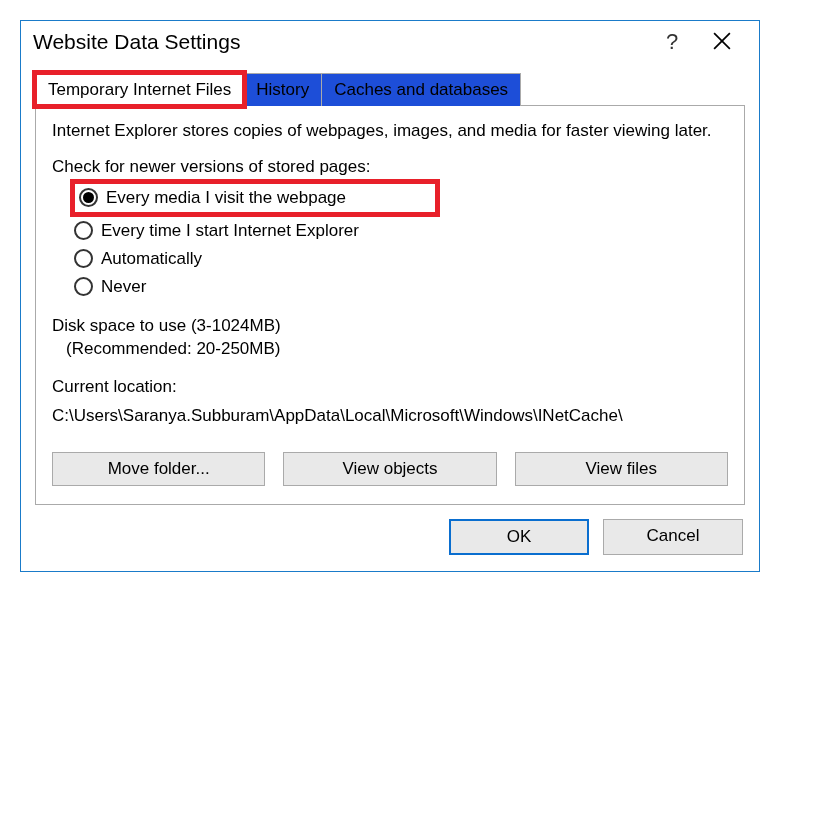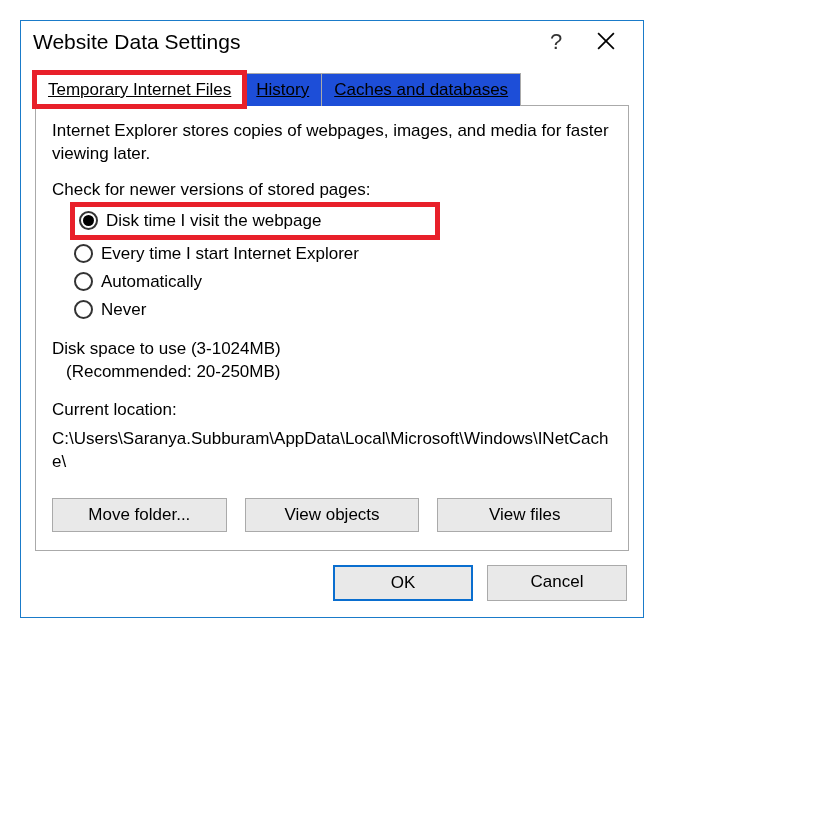--- a/index.html
+++ b/index.html
@@ -7,21 +7,21 @@
       font-family: "Segoe UI", Tahoma, sans-serif;
     }
     body {
       margin: 0;
       padding: 20px;
       background: #fff;
       font-size: 17px;
       color: #000;
     }
     .dialog {
-      width: 624px;
+      width: 740px;
       border: 1px solid #1a7bc9;
       background: #fff;
       position: relative;
     }
     .titlebar {
       display: flex;
       align-items: center;
       padding: 8px 12px;
       background: #fff;
     }
@@ -47,21 +47,20 @@
     
     .tabs-area {
       padding: 10px 14px 0 14px;
       position: relative;
     }
     .tabs-row {
       display: flex;
       align-items: center;
       position: relative;
       z-index: 2;
-      text-decoration: underline;
     }
     .tab {
       border: 1px solid #aaa;
       border-bottom: none;
       background: #1d4ed8;
       padding: 6px 12px;
       font-size: 17px;
       cursor: pointer;
       margin-right: -1px;
       position: relative;
@@ -212,21 +211,21 @@
       <div class="tab">Caches and databases</div>
     </div>
 
     <div class="panel">
       <p class="desc">Internet Explorer stores copies of webpages, images, and media for faster viewing later.</p>
       <p class="section-label">Check for newer versions of stored pages:</p>
 
       <div class="radio-wrap">
         <label class="radio-row hl-red">
           <span class="radio-circle checked"></span>
-          <span>Disk time I visit the webpage</span>
+          <span>Every media I visit the webpage</span>
         </label>
         <label class="radio-row">
           <span class="radio-circle"></span>
           <span>Every time I start Internet Explorer</span>
         </label>
         <label class="radio-row">
           <span class="radio-circle"></span>
           <span>Automatically</span>
         </label>
         <label class="radio-row">

